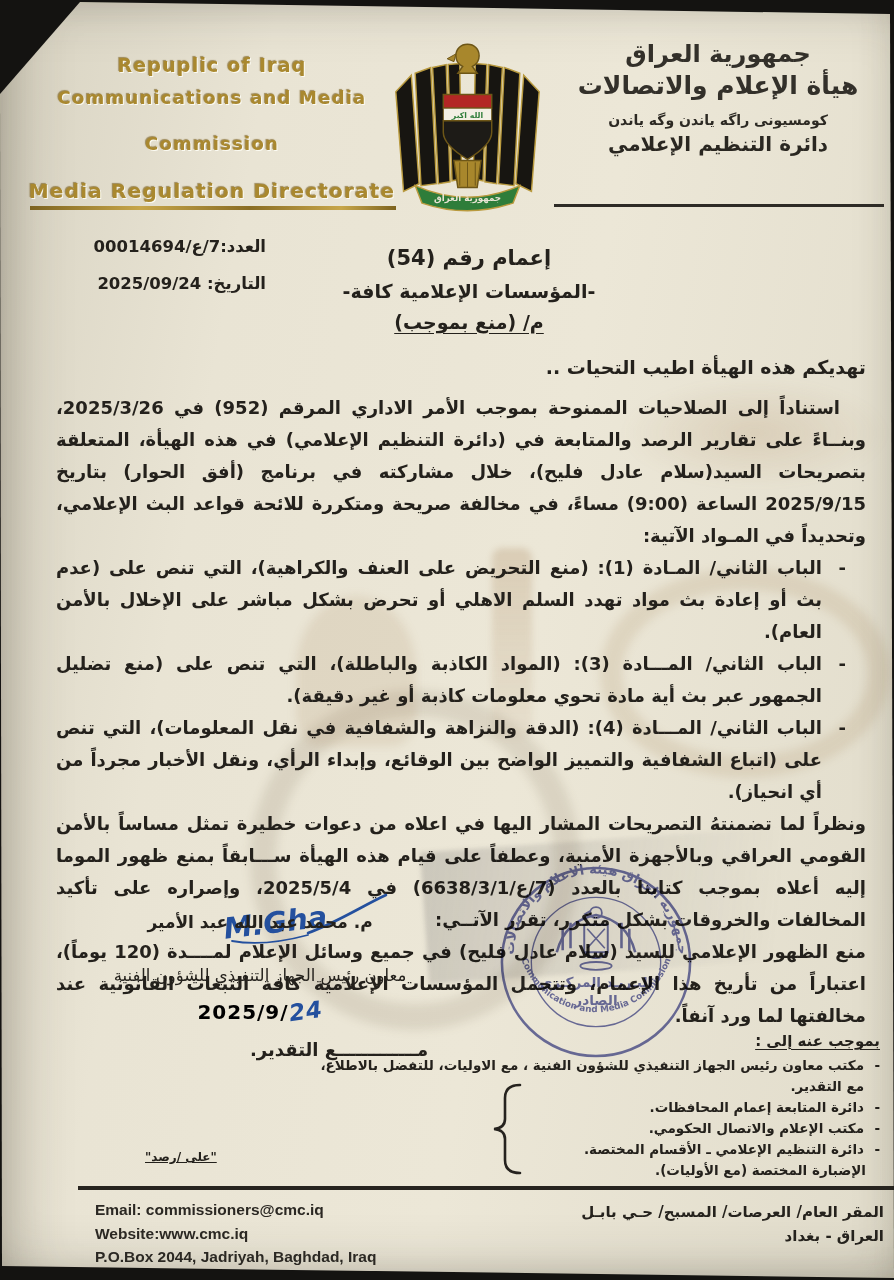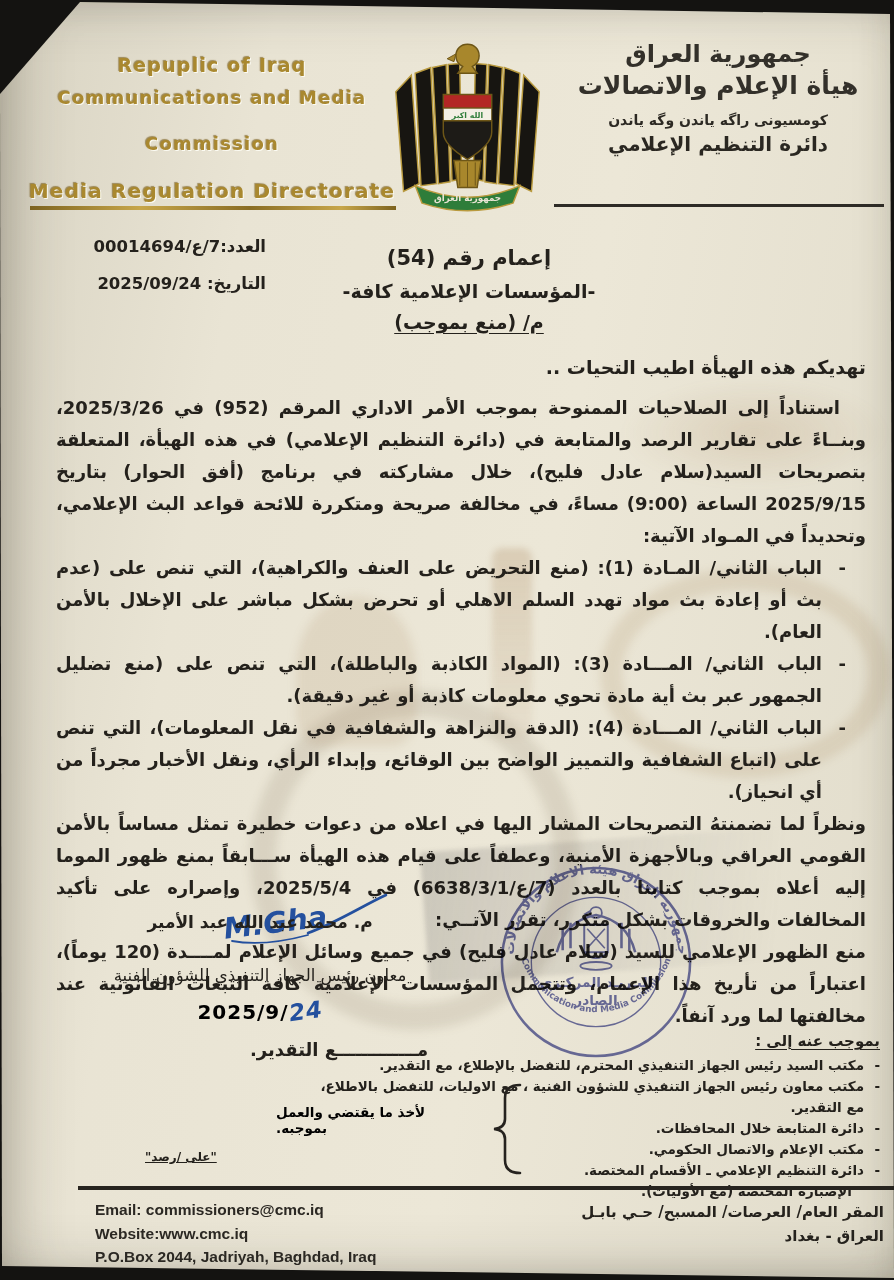--- a/index.html
+++ b/index.html
@@ -71,21 +71,21 @@
   .hand24{color:#24509e;font-style:italic;display:inline-block;transform:rotate(-8deg);font-size:23px;font-weight:bold}
   
   .stamp{position:absolute;left:498px;top:864px;width:196px;height:196px;color:#6468aa;opacity:.92;
     mix-blend-mode:multiply;z-index:4}
   .stamp text{font-family:"DejaVu Sans",sans-serif;font-weight:bold;fill:currentColor}
   
   .cc{position:absolute;right:14px;top:1032px;width:562px;z-index:5}
   .cc-head{font-size:15px;font-weight:bold;text-decoration:underline;text-underline-offset:3px;margin-bottom:5px}
   .cc-item{position:relative;padding-right:16px;font-size:13.5px;font-weight:bold;line-height:21px;text-align:right}
   .cc-item::before{content:"-";position:absolute;right:0;top:0}
-  .cc-item.no-dash{padding-right:0;margin-right:28px}
+  .cc-item.no-dash{padding-right:0;margin-right:14px}
   .cc-item.no-dash::before{content:""}
   .brace-svg{position:absolute;left:488px;top:1082px;width:36px;height:94px;z-index:5}
   .brace-note{position:absolute;left:276px;top:1104px;width:186px;font-size:13.5px;font-weight:bold;
     direction:rtl;text-align:left;z-index:5}
   .annotation{position:absolute;left:145px;top:1150px;font-size:12px;font-weight:bold;
     text-decoration:underline;z-index:5}
   
   .footer-line{position:absolute;left:78px;right:0;top:1186px;height:4px;background:#27241f;z-index:5}
   .footer-left{position:absolute;left:95px;top:1198px;font-family:"Liberation Sans",sans-serif;
     font-weight:bold;font-size:15.5px;line-height:23.5px;color:#2b2823;z-index:5}
@@ -195,31 +195,29 @@
         <ellipse cx="100" cy="104" rx="16" ry="4" stroke-width="1.8"></ellipse>
       </g>
       <text x="100" y="126" text-anchor="middle" font-size="14">البـريـد المركـزي</text>
       <text x="100" y="144" text-anchor="middle" font-size="14">الصادر</text>
     </svg>
 
     <div class="wm shadowband"></div>
 
     <div class="cc ar">
       <div class="cc-head">بموجب عنه إلى :</div>
-      <div class="cc-item">مكتب السيد رئيس الجهاز التنفيذي المحترم، للتفضل بالإطلاع، مع التقدير.</div>
       <div class="cc-item">مكتب معاون رئيس الجهاز التنفيذي للشؤون الفنية ، مع الاوليات، للتفضل بالاطلاع، مع التقدير.</div>
-      <div class="cc-item">دائرة المتابعة خلال المحافظات.</div>
+      <div class="cc-item">دائرة المتابعة إعمام المحافظات.</div>
       <div class="cc-item">مكتب الإعلام والاتصال الحكومي.</div>
       <div class="cc-item">دائرة التنظيم الإعلامي ـ الأقسام المختصة.</div>
       <div class="cc-item no-dash">الإضبارة المختصة (مع الأوليات).</div>
     </div>
     <svg class="brace-svg" viewBox="0 0 36 94">
       <path d="M32 3 Q17 3 17 16 L17 37 Q17 46 6 47 Q17 48 17 57 L17 78 Q17 91 32 91" fill="none" stroke="#26231f" stroke-width="2.6" stroke-linecap="round"></path>
     </svg>
-    <div class="brace-note">لأخذ ما يقتضي والعمل بموجبه.</div>
 
     <div class="annotation ar">"على /رصد"</div>
 
     <div class="footer-line"></div>
     <div class="footer-left">
       <div>Email: commissioners@cmc.iq</div>
       <div>Website:www.cmc.iq</div>
       <div>P.O.Box 2044, Jadriyah, Baghdad, Iraq</div>
     </div>
     <div class="footer-right ar">

